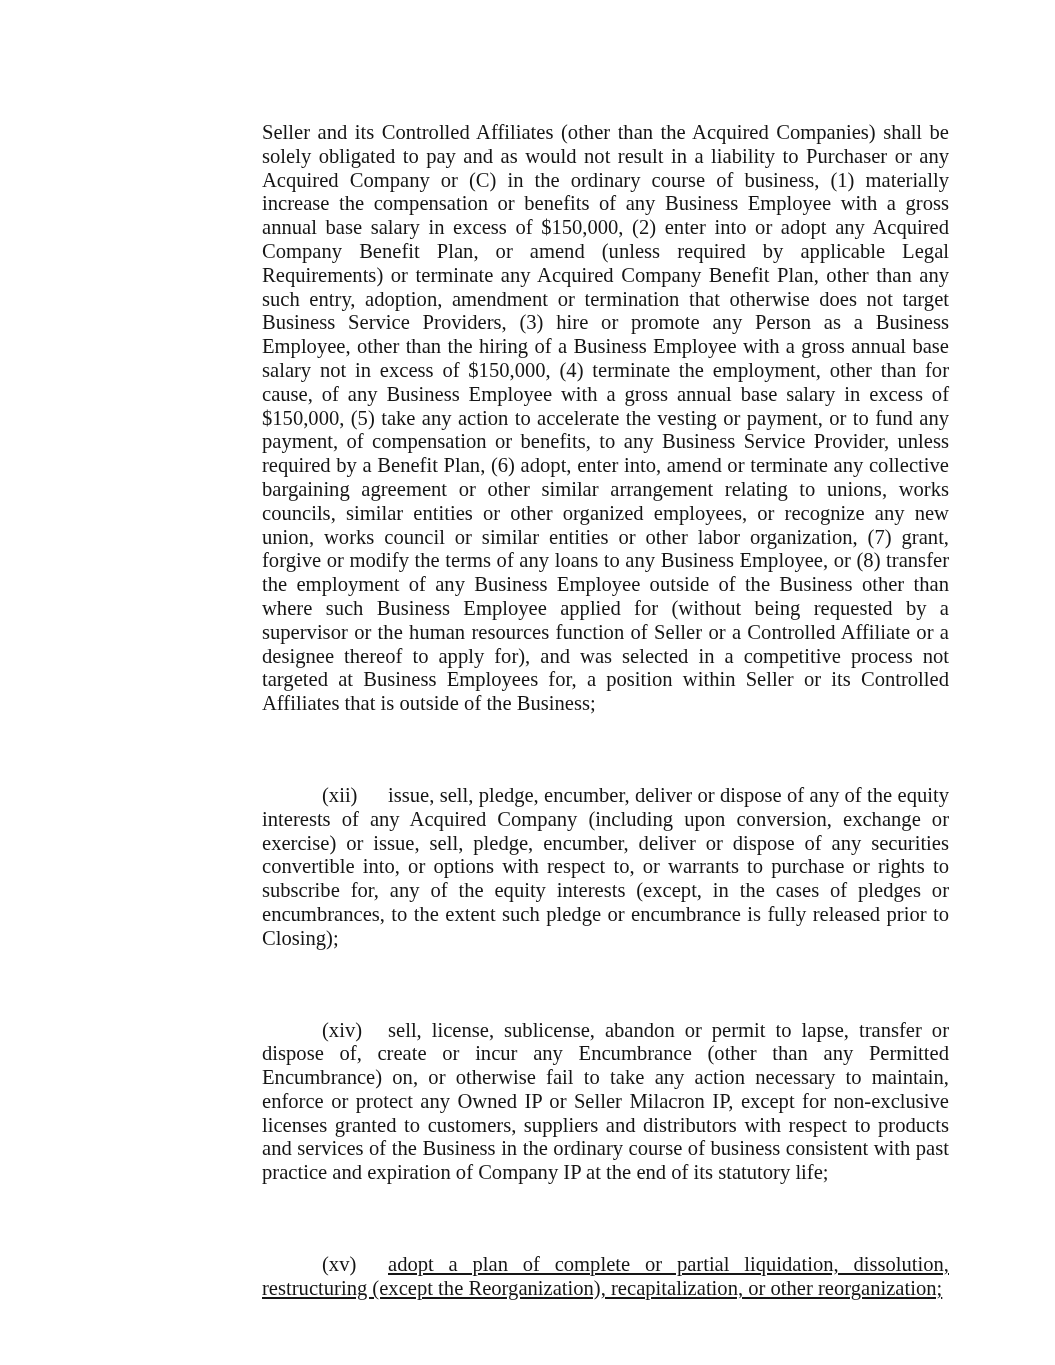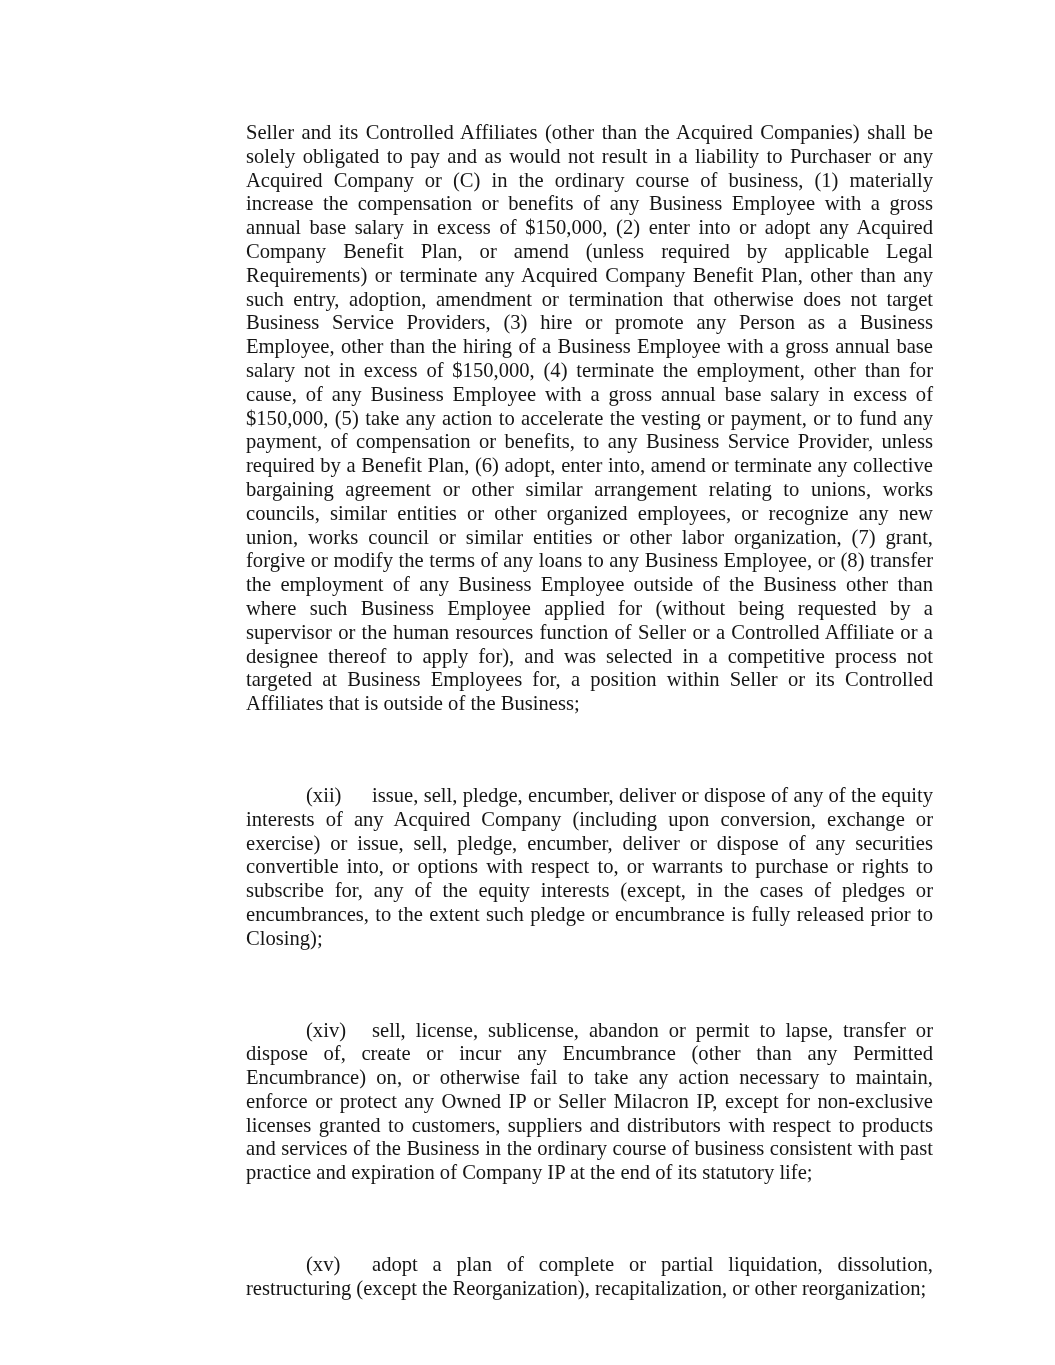--- a/index.html
+++ b/index.html
@@ -9,36 +9,37 @@
   }
   .page {
     position: relative;
     width: 1055px;
     height: 1365px;
     background: #ffffff;
     overflow: hidden;
   }
   .content {
     position: absolute;
-    left: 246px;
+    left: 262px;
     top: 121px;
     width: 687px;
   }
   p.para {
     font-family: "Liberation Serif", "DejaVu Serif", serif;
     font-size: 20.6px;
     line-height: 23.8px;
     text-align: justify;
     color: #151515;
     margin: 0 0 20px 0;
     -webkit-hyphens: none;
     hyphens: none;
   }
   p.para:last-child {
     margin-bottom: 0;
+    text-decoration: underline;
   }
   p.para.clause {
     text-indent: 60px;
   }
   .marker {
     display: inline-block;
     width: 66px;
     text-indent: 0;
     margin-top: 48px;
   }

